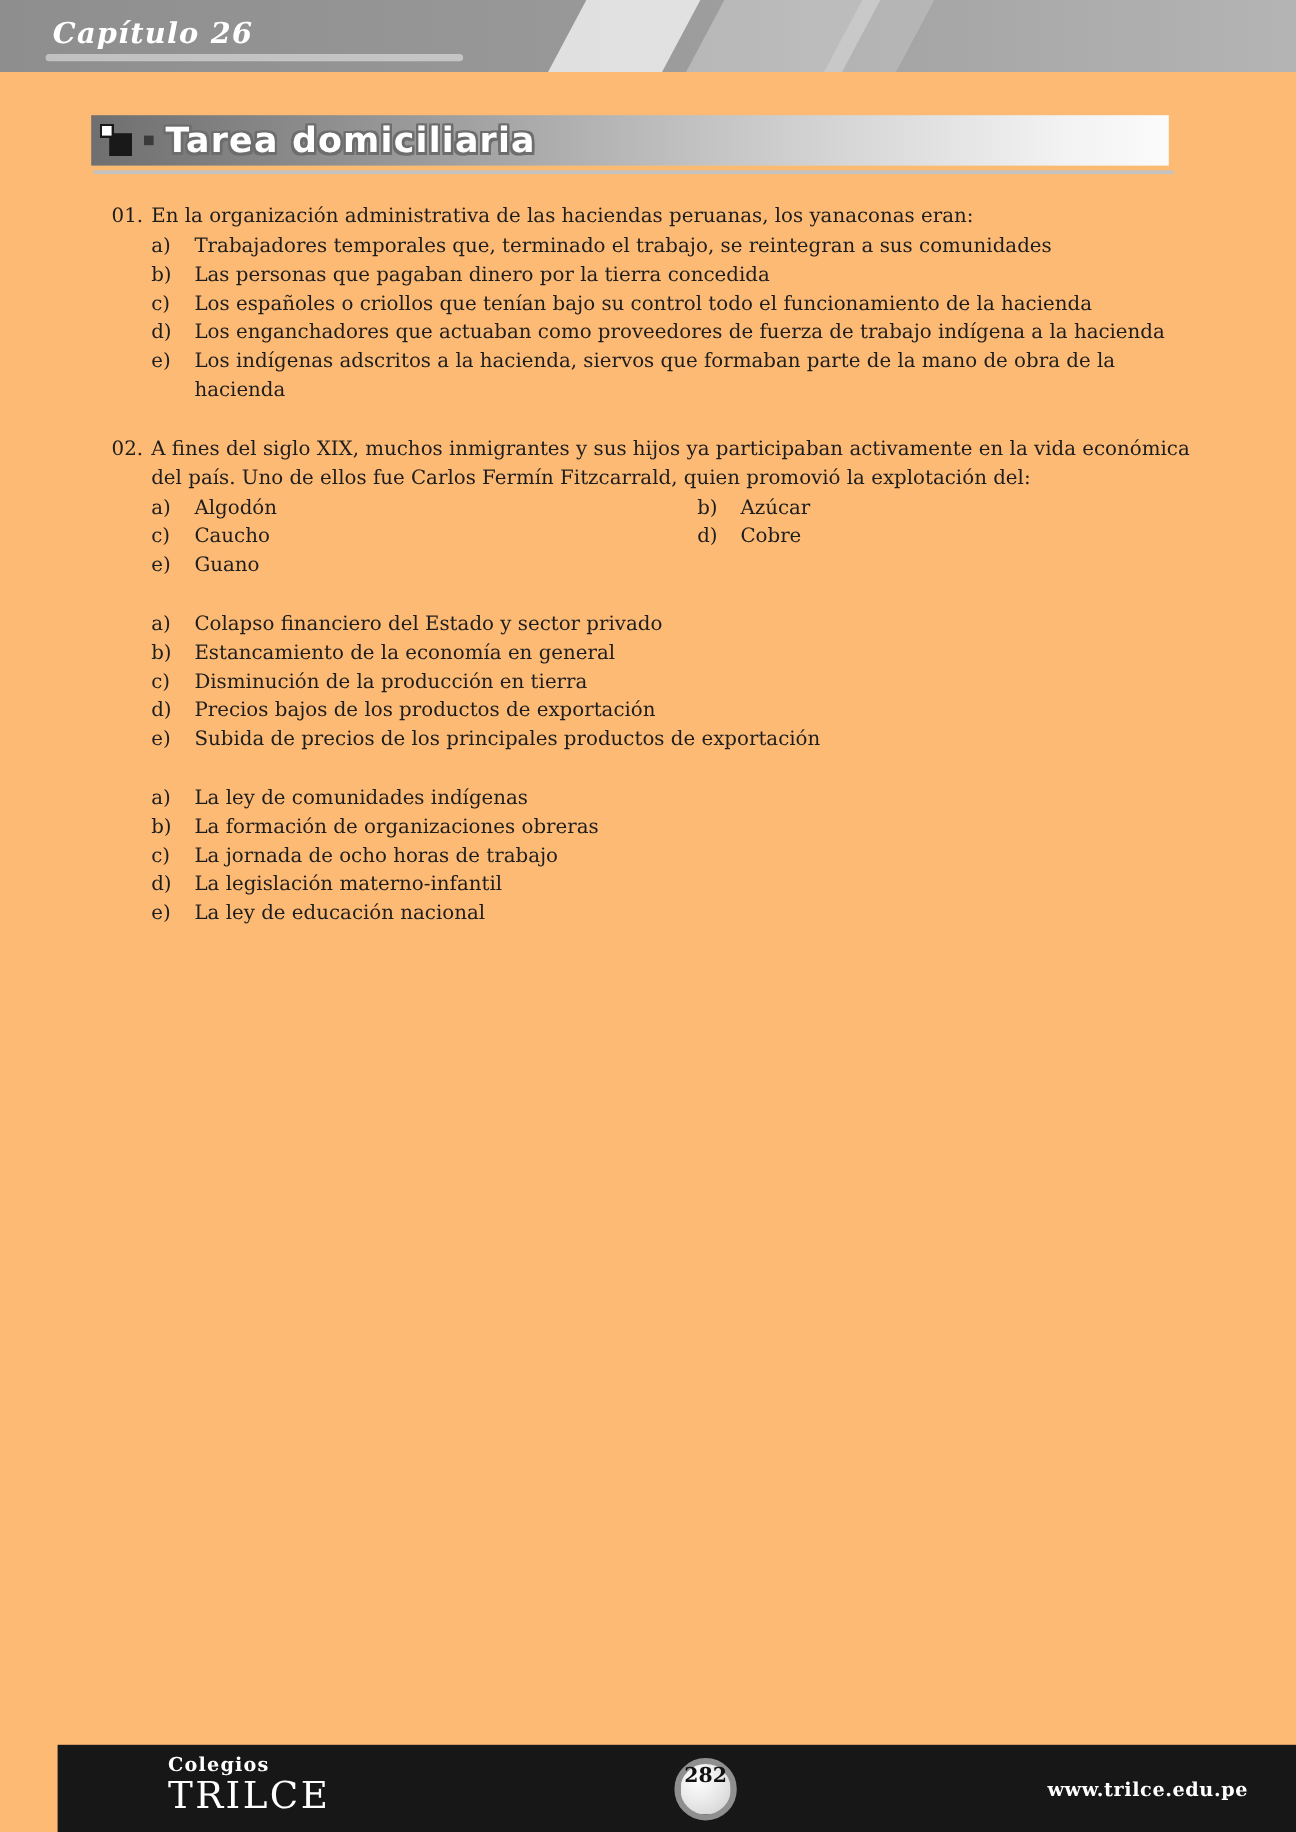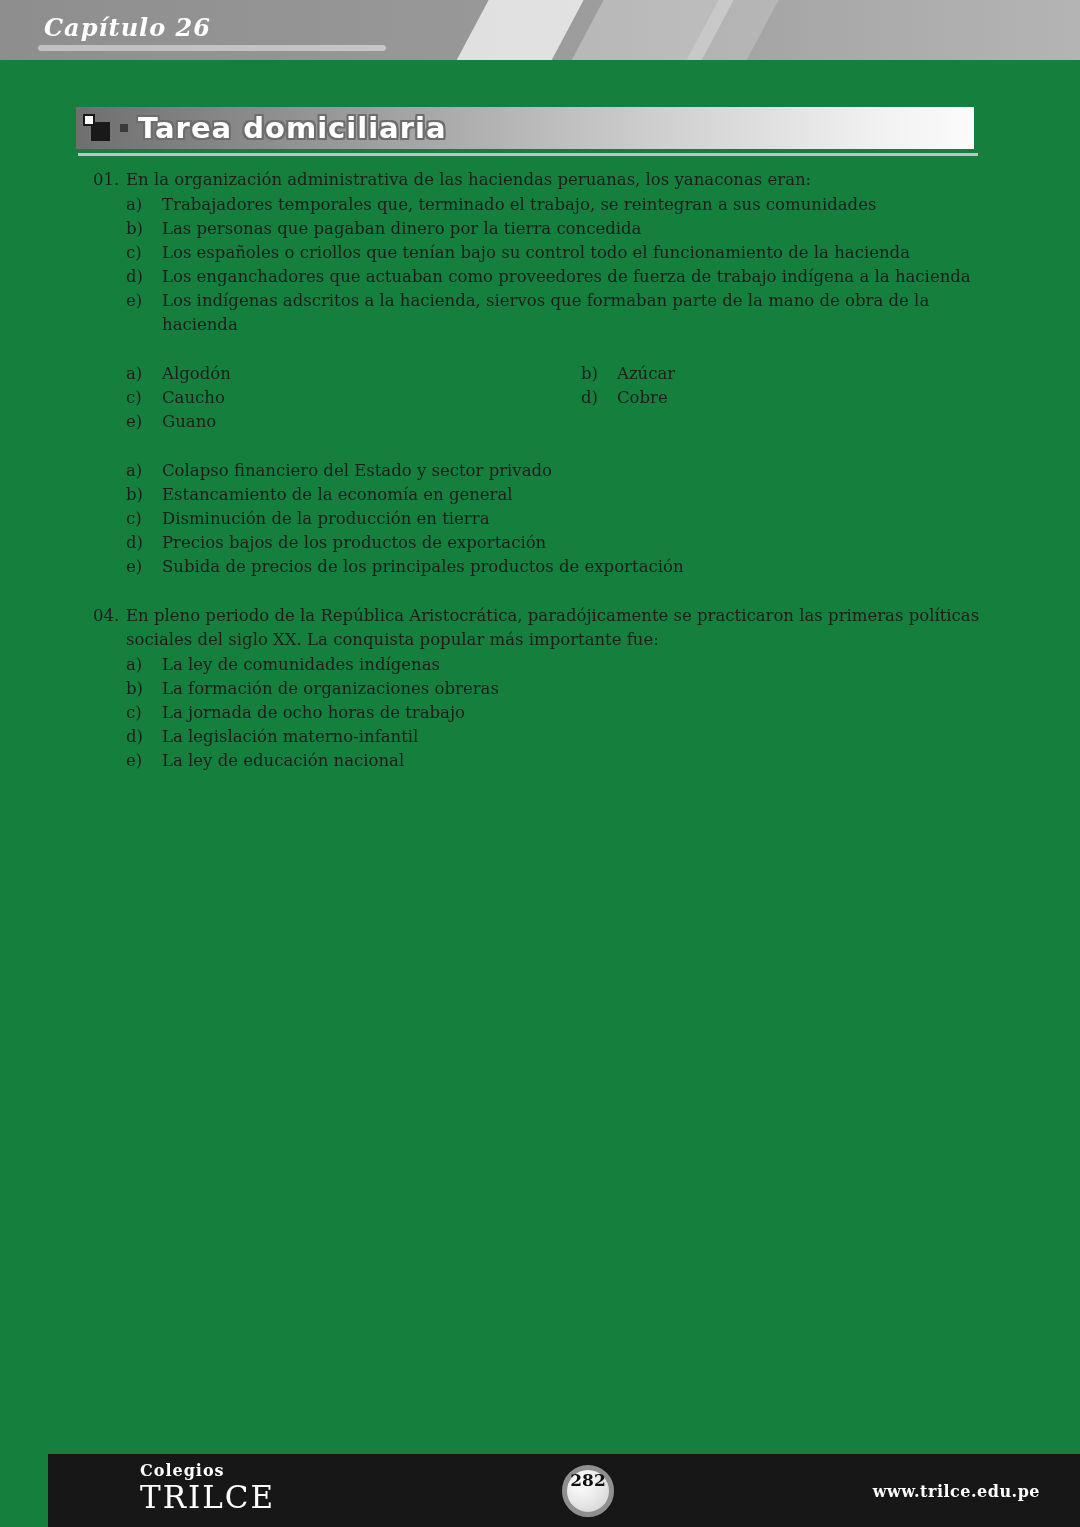--- a/index.html
+++ b/index.html
@@ -3,21 +3,21 @@
 <meta charset="utf-8">
 <style>
   * { margin:0; padding:0; box-sizing:border-box; }
   html,body { background:#fff; }
   body {
     width:1080px; height:1527px;
     font-family:"DejaVu Serif", serif;
     color:#1d1d1d;
     position:relative;
   }
-  .page { position:relative; width:1080px; height:1527px; background:#15803d; overflow:hidden; }
+  .page { position:relative; width:1080px; height:1527px; background:#fdba74; overflow:hidden; }
 
   
   .chapter-header {
     position:absolute; top:0; left:0; width:1080px; height:60px;
     background:linear-gradient(to right, #8e8e8e 0%, #989898 45%, #a8a8a8 75%, #b4b4b4 100%);
     overflow:hidden;
   }
   .hdr-deco { position:absolute; top:-10px; height:90px; transform:skewX(-28deg); }
   .hdr-deco.d1 { left:470px; width:95px;  background:rgba(255,255,255,0.70); }
   .hdr-deco.d2 { left:585px; width:130px; background:rgba(255,255,255,0.28); }
@@ -29,21 +29,21 @@
   }
   .chapter-underline {
     position:absolute; left:38px; top:45px; width:348px; height:6px;
     background:rgba(255,255,255,0.45); border-radius:3px;
   }
 
   
   .banner {
     position:absolute; top:96px; left:76px; width:898px; height:42px;
     background:linear-gradient(to right, #6f6f6f 0%, #9a9a9a 30%, #cfcfcf 65%, #f2f2f2 90%, #fbfbfb 100%);
-    display:flex; align-items:center; padding-left:6px;margin-top:11px;
+    display:flex; align-items:center; padding-left:6px;
   }
   .banner::after {
     content:""; position:absolute; left:2px; right:-4px; bottom:-7px; height:3px;
     background:#c2c2c2;
   }
   .banner-icon { position:relative; width:30px; height:30px; margin-right:8px; flex:none; }
   .banner-icon .sq-big   { position:absolute; right:2px; bottom:2px; width:19px; height:19px; background:#191919; }
   .banner-icon .sq-small { position:absolute; left:1px; top:1px; width:12px; height:12px; background:#ffffff; border:2px solid #191919; }
   .banner-bullet { width:8px; height:8px; background:#3a3a3a; margin-right:10px; flex:none; }
   .banner-title {
@@ -138,20 +138,24 @@
           <span class="opt-text">Los enganchadores que actuaban como proveedores de fuerza de trabajo indígena a la hacienda</span>
         </div>
         <div class="option">
           <span class="opt-letter">e)</span>
           <span class="opt-text">Los indígenas adscritos a la hacienda, siervos que formaban parte de la mano de obra de la hacienda</span>
         </div>
       </div>
     </div>
 
     <div class="question">
+      <div class="q-row">
+        <span class="q-num">02.</span>
+        <p class="q-text">A fines del siglo XIX, muchos inmigrantes y sus hijos ya participaban activamente en la vida económica del país. Uno de ellos fue Carlos Fermín Fitzcarrald, quien promovió la explotación del:</p>
+      </div>
       <div class="options cols2">
         <div class="option">
           <span class="opt-letter">a)</span>
           <span class="opt-text">Algodón</span>
         </div>
         <div class="option">
           <span class="opt-letter">b)</span>
           <span class="opt-text">Azúcar</span>
         </div>
         <div class="option">
@@ -188,24 +192,20 @@
           <span class="opt-text">Precios bajos de los productos de exportación</span>
         </div>
         <div class="option">
           <span class="opt-letter">e)</span>
           <span class="opt-text">Subida de precios de los principales productos de exportación</span>
         </div>
       </div>
     </div>
 
     <div class="question">
-      <div class="q-row">
-        <span class="q-num">04.</span>
-        <p class="q-text">En pleno periodo de la República Aristocrática, paradójicamente se practicaron las primeras políticas sociales del siglo XX. La conquista popular más importante fue:</p>
-      </div>
       <div class="options">
         <div class="option">
           <span class="opt-letter">a)</span>
           <span class="opt-text">La ley de comunidades indígenas</span>
         </div>
         <div class="option">
           <span class="opt-letter">b)</span>
           <span class="opt-text">La formación de organizaciones obreras</span>
         </div>
         <div class="option">

